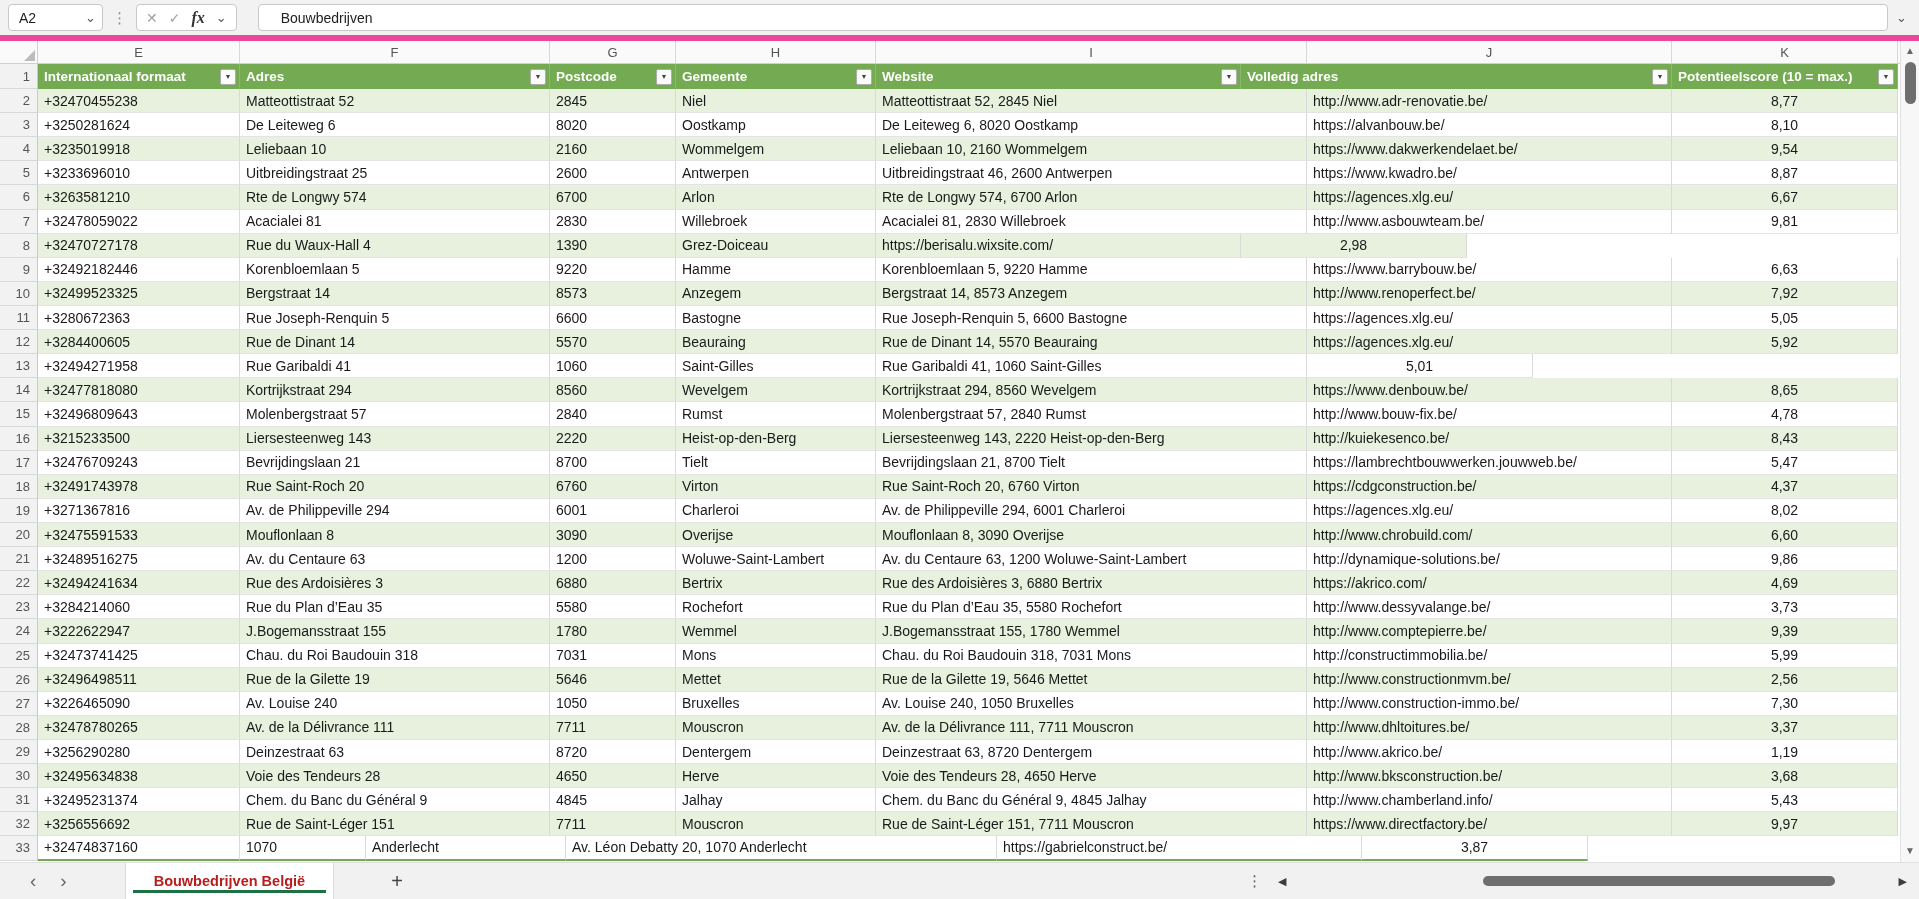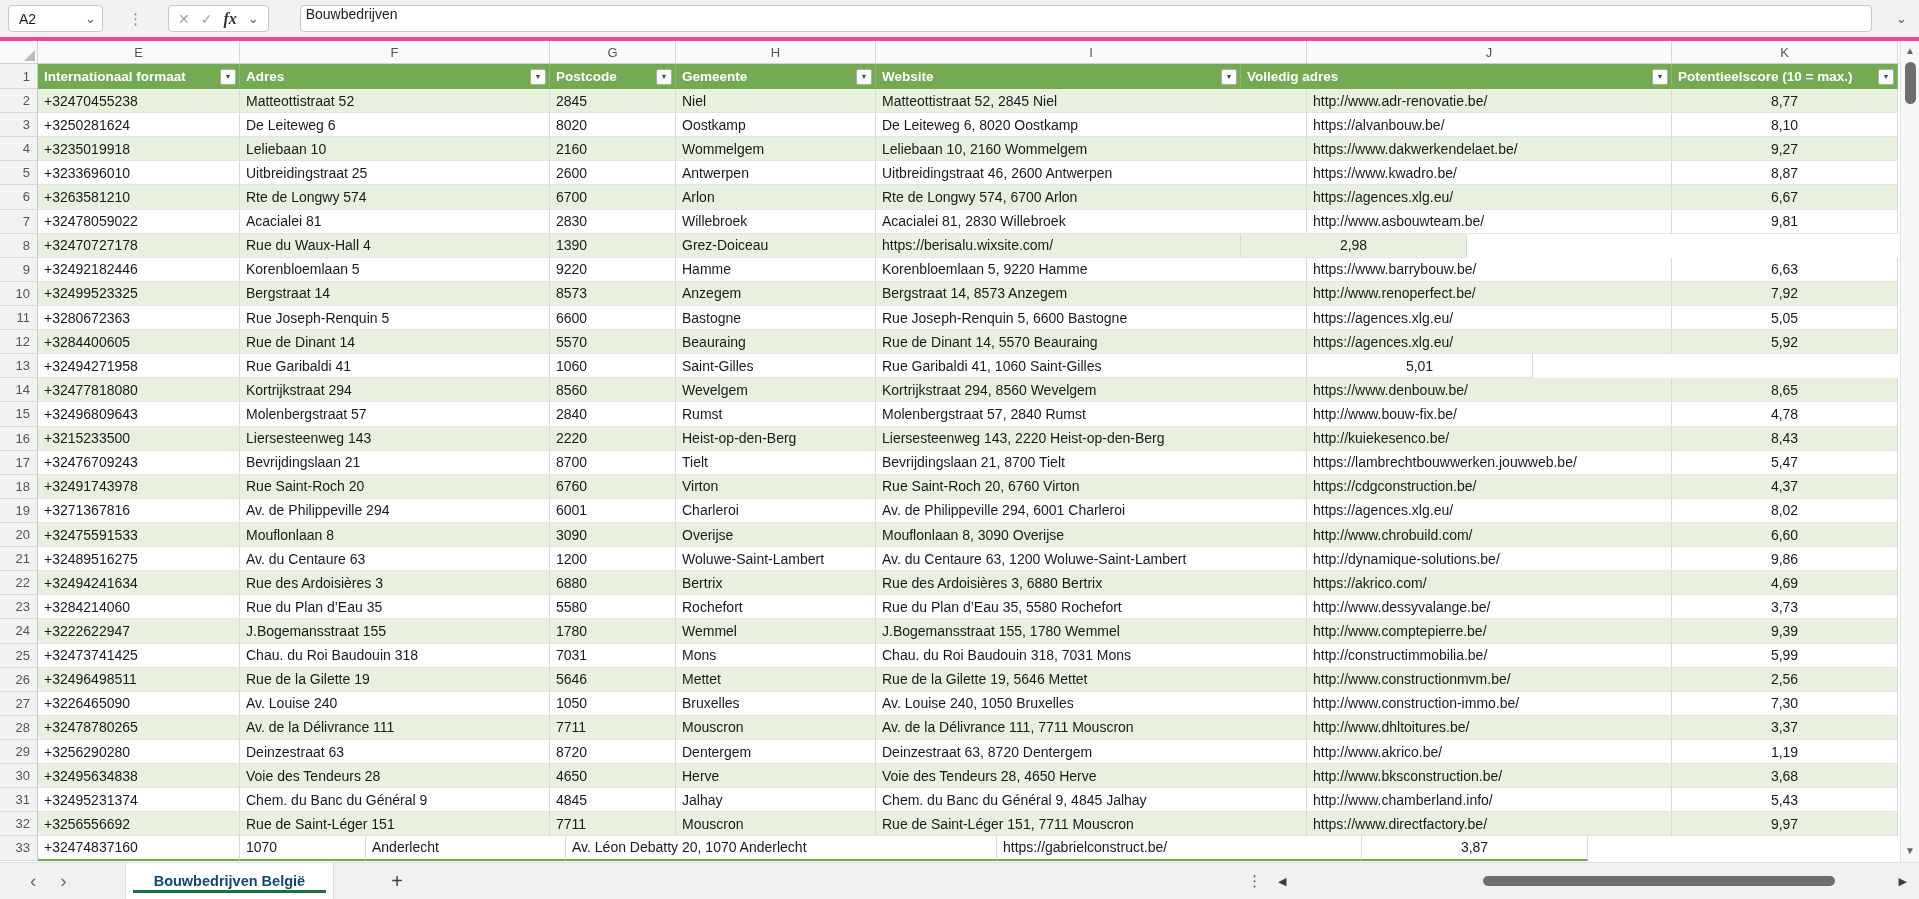--- a/index.html
+++ b/index.html
@@ -10,33 +10,33 @@
     --bar-bg:#F2F2F2;
     --hdr-text:#FFFFFF;
   }
   *{box-sizing:border-box;margin:0;padding:0;}
   html,body{width:1919px;height:899px;overflow:hidden;}
   body{font-family:"Liberation Sans",sans-serif;background:#fff;color:#1a1a1a;}
   .app{width:1919px;height:899px;display:flex;flex-direction:column;background:#fff;}
 
   
   .fbar{height:41px;flex:0 0 41px;background:var(--bar-bg);display:flex;align-items:center;
-        padding:0 8px 0 8px;border-bottom:4px solid #ec4899;gap:16px;}
+        padding:0 8px 0 8px;border-bottom:6px solid #ec4899;}
   .namebox{width:95px;height:27px;background:#fff;border:1px solid #c8c8c8;border-radius:4px;
            display:flex;align-items:center;padding:0 6px 0 10px;font-size:14px;color:#222;}
   .namebox .nbval{flex:1;}
   .chev{color:#555;font-size:13px;line-height:10px;}
   .kebab{color:#8a8a8a;font-size:15px;padding:0 9px;letter-spacing:0;}
   .fxgroup{height:27px;background:#fff;border:1px solid #c8c8c8;border-radius:4px;
            display:flex;align-items:center;gap:11px;padding:0 9px;}
   .icx{color:#a0a0a0;font-size:14px;}
   .icchk{color:#a0a0a0;font-size:14px;}
   .fx{font-family:"Liberation Serif",serif;font-style:italic;font-weight:bold;font-size:16px;color:#333;}
   .finput{flex:1;height:27px;background:#fff;border:1px solid #c8c8c8;border-radius:4px;
-          margin-left:15px;display:flex;align-items:flex-start;padding:0 5px;font-size:14px;color:#222;}
+          margin-left:21px;display:flex;align-items:center;padding:0 22px;font-size:14px;color:#222;}
   .fexpand{padding:0 4px 0 8px;color:#555;font-size:13px;}
 
   
   .gridwrap{flex:1;display:flex;min-height:0;}
   .grid{flex:1;display:flex;flex-direction:column;min-width:0;}
 
   .letters{height:23px;flex:0 0 23px;display:flex;background:#fafafa;border-bottom:1px solid #d0d0d0;}
   .corner{width:38px;flex:0 0 38px;position:relative;border-right:1px solid #d0d0d0;background:#fafafa;}
   .corner .tri{position:absolute;right:2px;bottom:2px;width:0;height:0;
                border-left:11px solid transparent;border-bottom:11px solid #bcbcbc;}
@@ -80,21 +80,21 @@
   .varrow{color:#666;font-size:10px;line-height:12px;flex:0 0 14px;}
   .vthumb{width:11px;height:42px;background:#6e6e6e;border-radius:6px;margin-top:3px;}
   .vspacer{flex:1;}
 
   
   .tabbar{height:37px;flex:0 0 37px;background:#f1f1f1;display:flex;align-items:center;border-top:1px solid #e0e0e0;}
   .tnav{color:#666;font-size:19px;padding:0 12px;line-height:20px;}
   .tnav.first{margin-left:18px;}
   .tab{height:100%;background:#fff;display:flex;align-items:center;padding:0 28px;margin-left:46px;
        position:relative;border-right:1px solid #ddd;border-left:1px solid #ddd;}
-  .tab .tlabel{font-weight:bold;font-size:14.5px;color:#0c4a6e;}
+  .tab .tlabel{font-weight:bold;font-size:14.5px;color:#b91c1c;}
   .tab .underline{position:absolute;left:7px;right:7px;bottom:6px;height:3px;background:var(--green-underline);}
   .tplus{color:#444;font-size:20px;font-weight:normal;margin-left:57px;}
   .tspacer{flex:1;}
   .kebab2{color:#555;font-size:15px;padding:0 10px;}
   .hscroll{display:flex;align-items:center;margin-right:6px;}
   .harrow{color:#3c3c3c;font-size:11px;padding:0 6px;}
   .htrack{width:600px;height:12px;position:relative;}
   .hthumb{position:absolute;left:190px;width:352px;top:1px;height:10px;background:#6e6e6e;border-radius:6px;}
 </style>
 </head>
@@ -201,21 +201,21 @@
             <div class="dcell c6 center">8,10</div>
           </div>
           <div class="drow band">
             <div class="rownum">4</div>
             <div class="dcell c0">+3235019918</div>
             <div class="dcell c1">Leliebaan 10</div>
             <div class="dcell c2">2160</div>
             <div class="dcell c3">Wommelgem</div>
             <div class="dcell c4">Leliebaan 10, 2160 Wommelgem</div>
             <div class="dcell c5">https://www.dakwerkendelaet.be/</div>
-            <div class="dcell c6 center">9,27</div>
+            <div class="dcell c6 center">9,54</div>
           </div>
           <div class="drow">
             <div class="rownum">5</div>
             <div class="dcell c0">+3233696010</div>
             <div class="dcell c1">Uitbreidingstraat 25</div>
             <div class="dcell c2">2600</div>
             <div class="dcell c3">Antwerpen</div>
             <div class="dcell c4">Uitbreidingstraat 46, 2600 Antwerpen</div>
             <div class="dcell c5">https://www.kwadro.be/</div>
             <div class="dcell c6 center">8,87</div>

